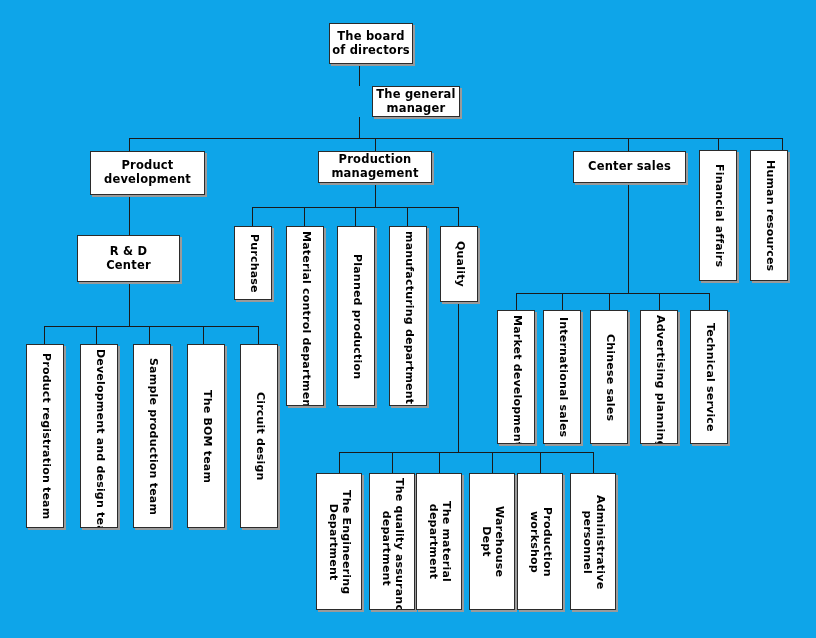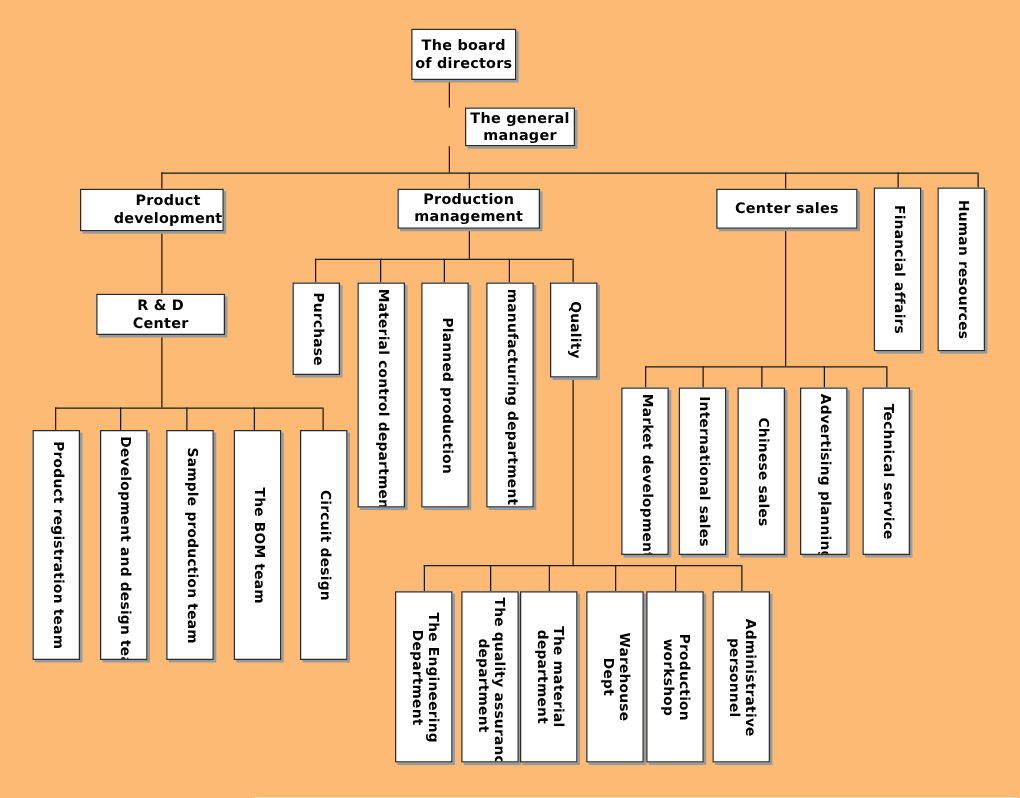--- a/index.html
+++ b/index.html
@@ -5,21 +5,21 @@
 <style>
   html, body {
     margin: 0;
     padding: 0;
     background: #ffffff;
   }
   #chart-root {
     position: relative;
     width: 816px;
     height: 638px;
-    background: #fdba74;
+    background: #0ea5e9;
     font-family: "DejaVu Sans", sans-serif;
     overflow: hidden;
   }
 
   
   .line {
     position: absolute;
     background: #1a1a1a;
   }
   .line.h { height: 1px; }
@@ -119,21 +119,21 @@
   <div class="node horiz" style="left:329px; top:23px; width:84px; height:41px;">
     <span class="lbl">The board
 of directors</span>
   </div>
 
   <div class="node horiz" style="left:324px; top:86px; width:88px; height:31px;margin-left:48px;">
     <span class="lbl">The general
 manager</span>
   </div>
 
-  <div class="node horiz" style="left:64px; top:151px; width:115px; height:34px;justify-content:flex-end;">
+  <div class="node horiz" style="left:90px; top:151px; width:115px; height:44px;">
     <span class="lbl">Product
 development</span>
   </div>
 
   <div class="node horiz" style="left:318px; top:151px; width:114px; height:32px;">
     <span class="lbl">Production
 management</span>
   </div>
 
   <div class="node horiz" style="left:573px; top:151px; width:113px; height:32px;">
@@ -141,21 +141,21 @@
   </div>
 
   <div class="node vert" style="left:699px; top:150px; width:38px; height:131px;">
     <span class="lbl" style="position: absolute; transform-origin: 0px 0px; transform: rotate(90deg); white-space: pre; left: 24.5px; top: 13px;">Financial affairs</span>
   </div>
 
   <div class="node vert" style="left:750px; top:150px; width:38px; height:131px;">
     <span class="lbl" style="position: absolute; transform-origin: 0px 0px; transform: rotate(90deg); white-space: pre; left: 24.5px; top: 9px;">Human resources</span>
   </div>
 
-  <div class="node horiz" style="left:77px; top:235px; width:103px; height:33px;">
+  <div class="node horiz" style="left:77px; top:235px; width:103px; height:47px;">
     <span class="lbl">R &amp; D
 Center</span>
   </div>
 
   <div class="node vert" style="left:26px; top:344px; width:38px; height:184px;">
     <span class="lbl" style="position: absolute; transform-origin: 0px 0px; transform: rotate(90deg); white-space: pre; left: 24.5px; top: 8px;">Product registration team</span>
   </div>
   <div class="node vert" style="left:80px; top:344px; width:38px; height:184px;">
     <span class="lbl" style="position: absolute; transform-origin: 0px 0px; transform: rotate(90deg); white-space: pre; left: 24.5px; top: 4px;">Development and design team</span>
   </div>

